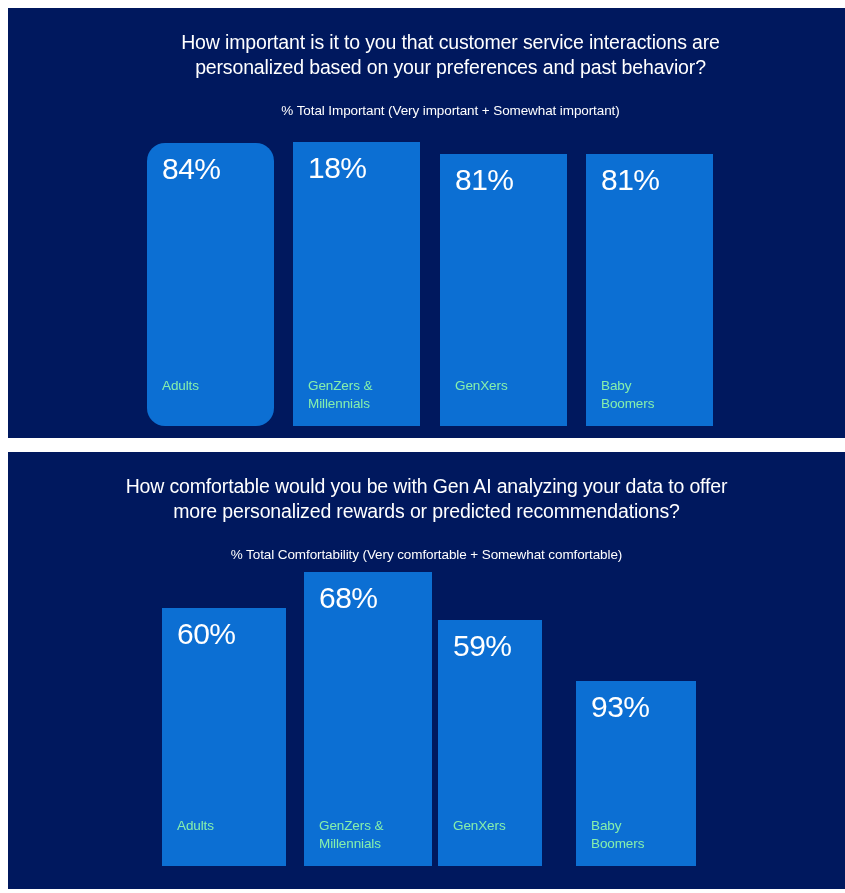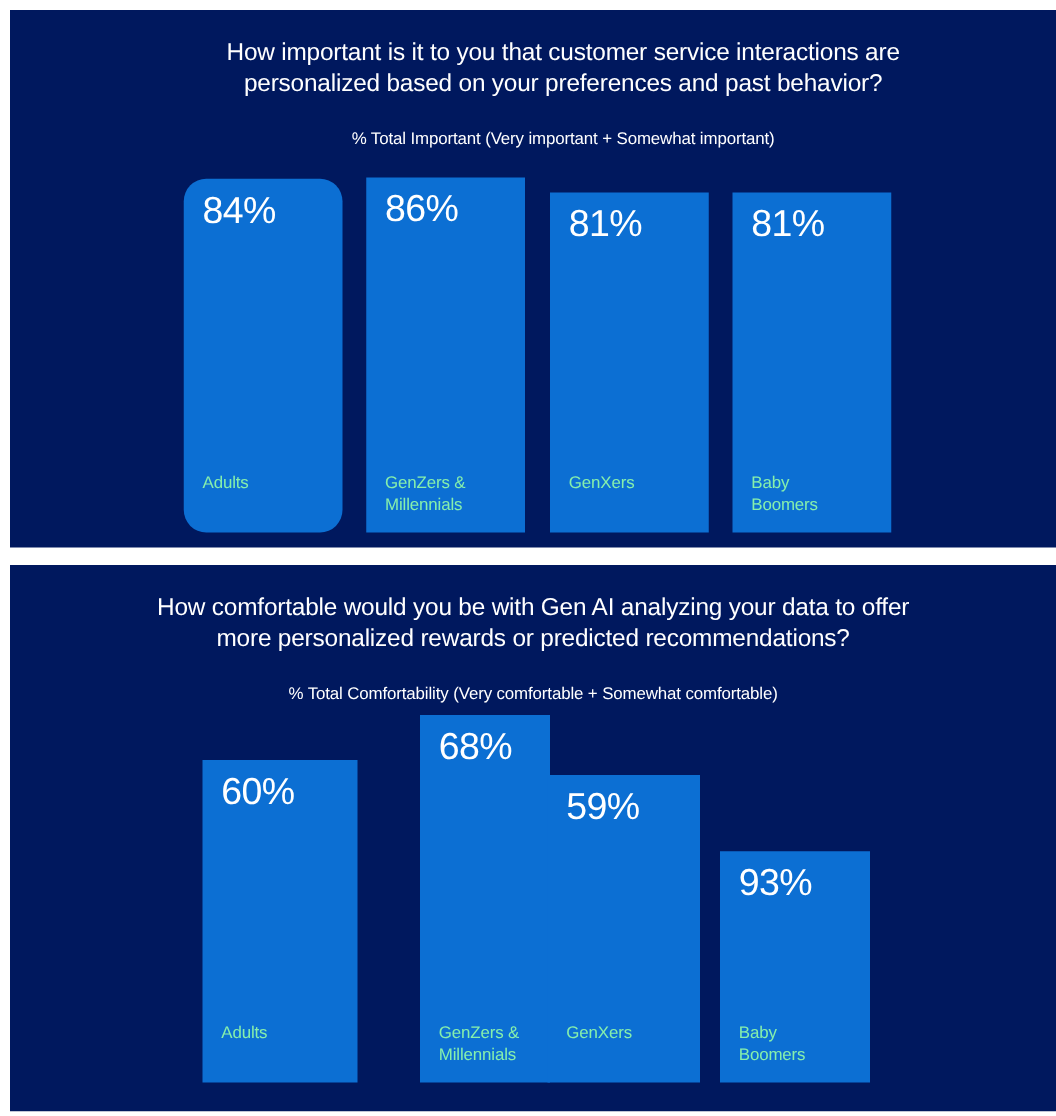--- a/index.html
+++ b/index.html
@@ -127,21 +127,21 @@
     </div>
 
     <div class="plot">
 
       <div class="bar" style="left:139px; top:135px; width:127px; height:283px;border-radius:18px;">
         <span class="bar-value">84%</span>
         <span class="bar-label one-line">Adults</span>
       </div>
 
       <div class="bar" style="left:285px; top:134px; width:127px; height:284px;">
-        <span class="bar-value">86%</span>
+        <span class="bar-value">18%</span>
         <span class="bar-label two-line">GenZers &amp;
 Millennials</span>
       </div>
 
       <div class="bar" style="left:432px; top:146px; width:127px; height:272px;">
         <span class="bar-value">81%</span>
         <span class="bar-label one-line">GenXers</span>
       </div>
 
       <div class="bar" style="left:578px; top:146px; width:127px; height:272px;">
@@ -160,27 +160,27 @@
       <p class="chart-subtitle">% Total Comfortability (Very comfortable + Somewhat comfortable)</p>
     </div>
 
     <div class="plot">
 
       <div class="bar" style="left:154px; top:156px; width:124px; height:258px;">
         <span class="bar-value">60%</span>
         <span class="bar-label one-line">Adults</span>
       </div>
 
-      <div class="bar" style="left:296px; top:120px; width:104px; height:294px;margin-left:32px;">
+      <div class="bar" style="left:296px; top:120px; width:128px; height:294px;">
         <span class="bar-value">68%</span>
         <span class="bar-label two-line">GenZers &amp;
 Millennials</span>
       </div>
 
-      <div class="bar" style="left:430px; top:168px; width:122px; height:246px;">
+      <div class="bar" style="left:430px; top:168px; width:104px; height:246px;">
         <span class="bar-value">59%</span>
         <span class="bar-label one-line">GenXers</span>
       </div>
 
       <div class="bar" style="left:568px; top:229px; width:120px; height:185px;">
         <span class="bar-value">93%</span>
         <span class="bar-label two-line">Baby
 Boomers</span>
       </div>
 

